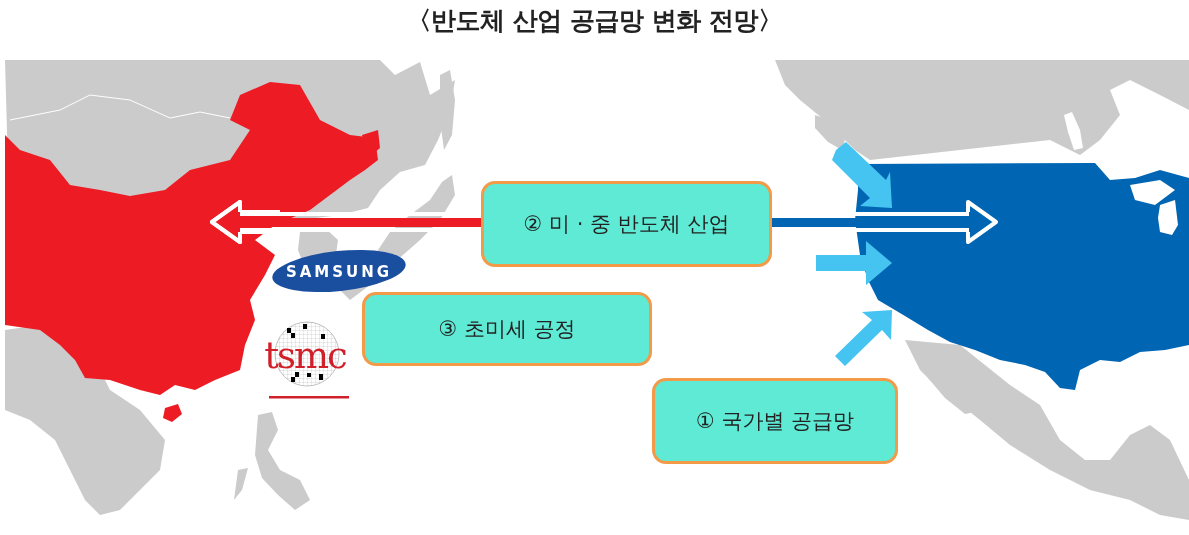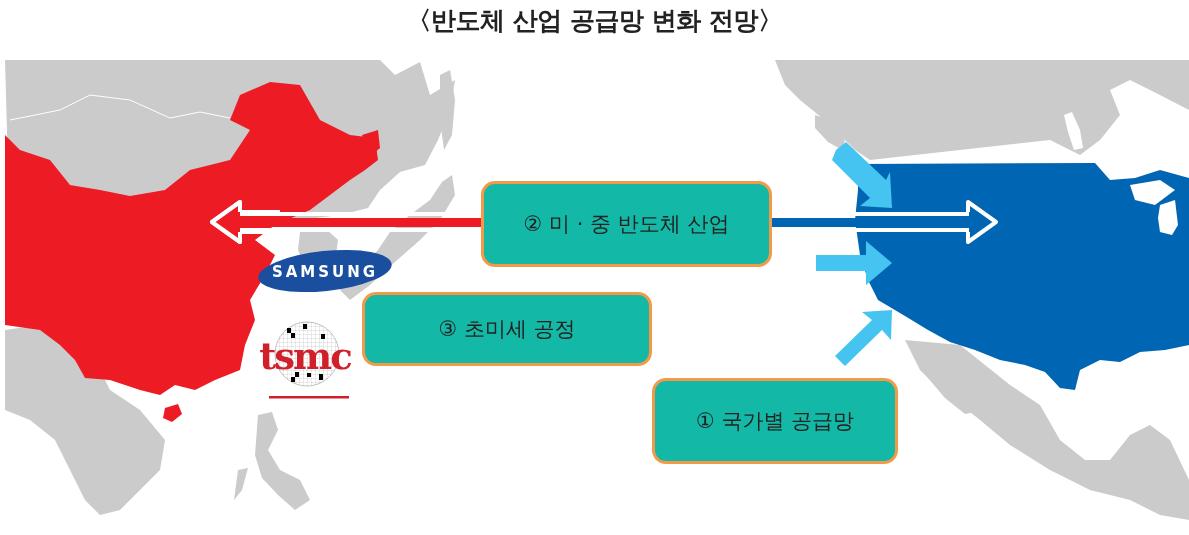--- a/index.html
+++ b/index.html
@@ -1,27 +1,27 @@
 <!DOCTYPE html>
 <html><head>
 <meta charset="utf-8">
 <style>
   html, body { margin: 0; padding: 0; background: #ffffff; }
   body { width: 1189px; height: 535px; position: relative; overflow: hidden;
          font-family: "DejaVu Sans", "Liberation Sans", sans-serif; }
   .title { position: absolute; left: 0; width: 1189px; top: 4px; text-align: center;
            font-size: 25px; font-weight: bold; color: #222; letter-spacing: -0.5px; }
   svg.map { position: absolute; left: 0; top: 55px; }
-  .callout { position: absolute; border: 3px solid #f39a48; border-radius: 14px; background: #14b8a6;
+  .callout { position: absolute; border: 3px solid #f39a48; border-radius: 14px; background: #5eead4;
              text-align: center; color: #222; font-size: 21px; line-height: 31px;
              display: flex; flex-direction: column; justify-content: center; box-sizing: border-box; }
-  .samsung { position: absolute; left: 256px; top: 248px; width: 138px; height: 46px; }
+  .samsung { position: absolute; left: 270px; top: 248px; width: 138px; height: 46px; }
   .tsmc { position: absolute; left: 255px; top: 318px; width: 100px; height: 82px; }
   .tsmc-word { position: absolute; left: 0; top: 16px; width: 100px; text-align: center;
-               font-family: "DejaVu Serif", "Liberation Serif", serif; font-weight: bold;
+               font-family: "DejaVu Serif", "Liberation Serif", serif; font-weight: normal;
                font-size: 37px; color: #d0202a; letter-spacing: -2px; }
 </style>
 </head>
 <body>
 
 <div class="title">〈반도체 산업 공급망 변화 전망〉</div>
 
 <svg class="map" width="1189" height="480" viewBox="0 55 1189 480" xmlns="http://www.w3.org/2000/svg">
 
   <g>

